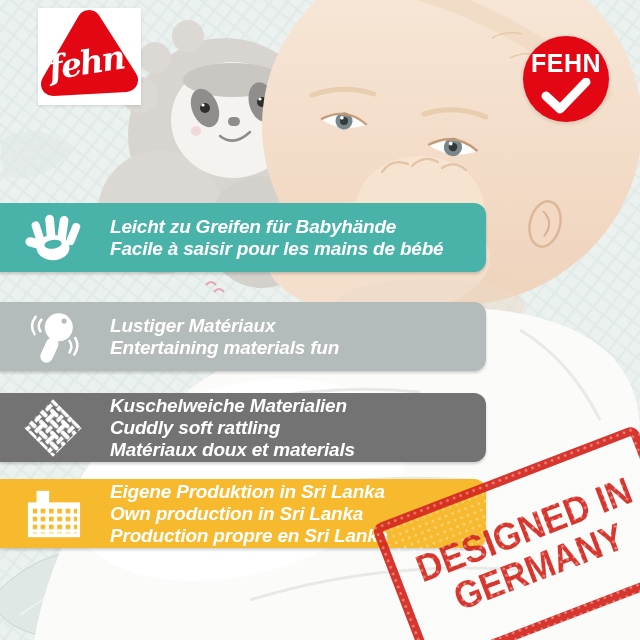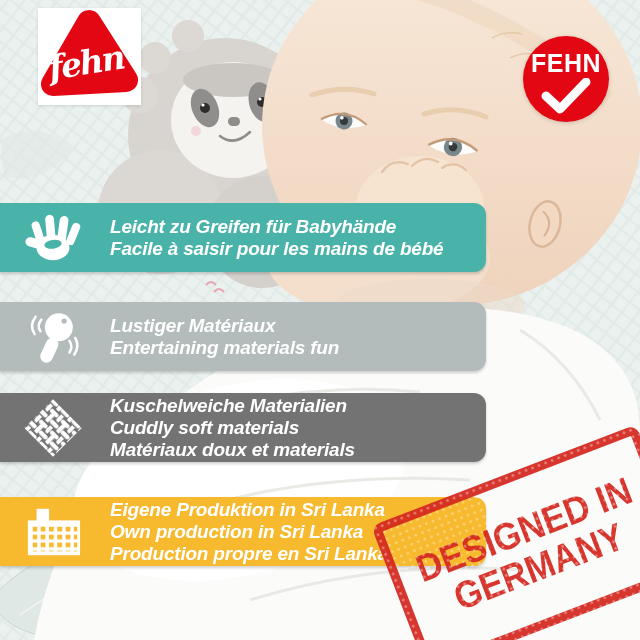--- a/index.html
+++ b/index.html
@@ -31,21 +31,21 @@
 
   
   .stripe{
     position:absolute;left:0;width:486px;height:69px;
     border-radius:0 12px 12px 0;display:flex;align-items:center;
     box-shadow:0 2px 3px rgba(0,0,0,.18);
   }
   .s1{top:203px;background:#4ab3a9;}
   .s2{top:302px;background:#b4bbbb;}
   .s3{top:393px;background:#737373;}
-  .s4{top:497px;background:#f7b92e;}
+  .s4{top:479px;background:#f7b92e;}
   .icon-box{width:58px;height:58px;margin-left:24px;flex:0 0 auto;}
   .icon-box svg{width:100%;height:100%;display:block;}
   .lines{margin-left:28px;}
   .ln{
     color:#ffffff;font-weight:bold;font-size:19px;line-height:22px;
     letter-spacing:-0.2px;white-space:nowrap;font-style:italic;
   }
 
   
   .stamp{
@@ -234,21 +234,21 @@
             <rect x="4" y="5.5" width="4.5" height="11" rx="2.2" fill="#fff"></rect>
           </pattern>
         </defs>
         <g transform="translate(30,30) rotate(45)">
           <rect x="-21" y="-21" width="42" height="42" fill="url(#bw)"></rect>
         </g>
       </svg>
     </div>
     <div class="lines">
       <div class="ln">Kuschelweiche Materialien</div>
-      <div class="ln">Cuddly soft materials</div>
+      <div class="ln">Cuddly soft rattling</div>
       <div class="ln">Matériaux doux et materials</div>
     </div>
   </div>
 
   <div class="stripe s4">
     <div class="icon-box">
       <svg viewBox="0 0 60 60">
         <defs>
           <pattern id="win" width="8.6" height="8.2" patternUnits="userSpaceOnUse">
             <rect x="0" y="0" width="5" height="4.8" fill="#f7b92e"></rect>

